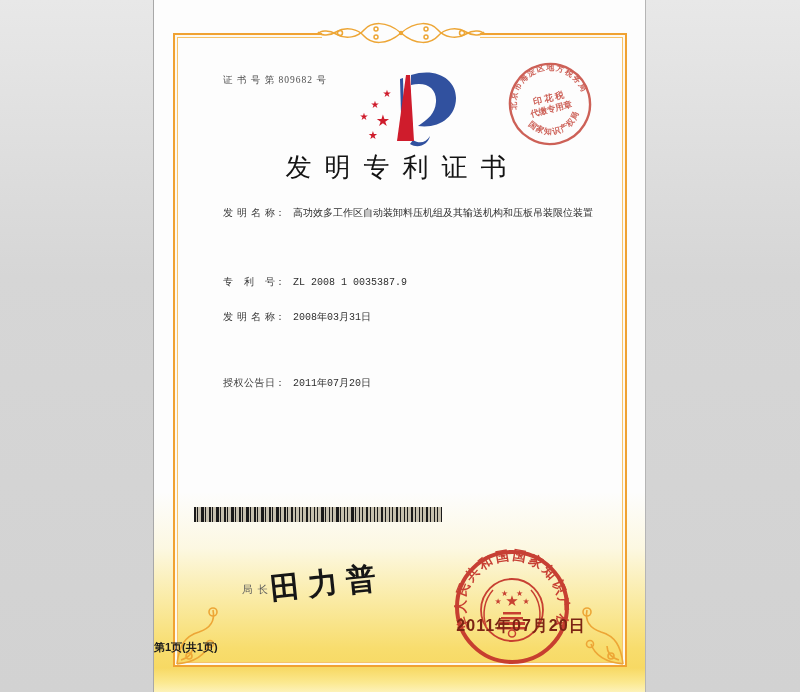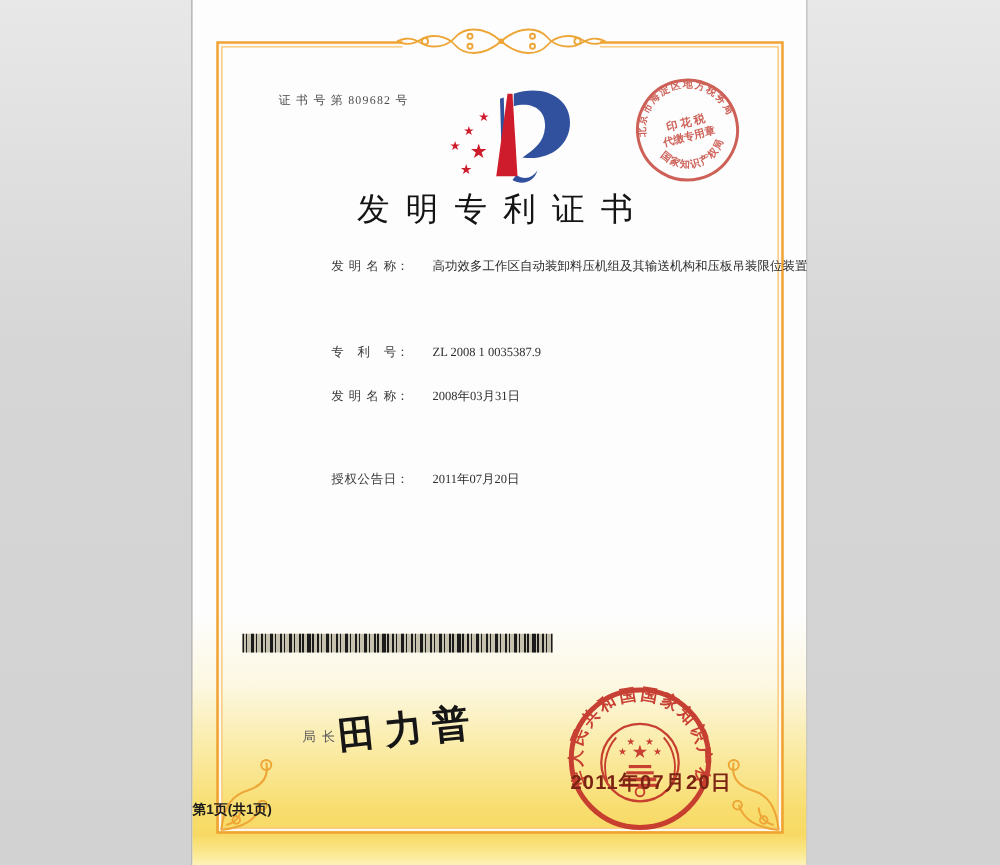--- a/index.html
+++ b/index.html
@@ -39,23 +39,23 @@
     font-size:9.5px;letter-spacing:1px;color:#4d4d4d;
   }
   .tax-stamp{position:absolute;left:350px;top:58px;width:92px;height:92px;z-index:5;opacity:.92;}
   .logo{position:absolute;left:202px;top:70px;width:110px;height:82px;z-index:4;}
   .title{
     position:absolute;left:0;right:0;top:150px;z-index:4;
     text-align:center;font-size:26px;letter-spacing:13px;padding-left:6px;
     color:#141414;font-weight:400;
   }
   .row{position:absolute;left:69px;z-index:4;font-size:10px;color:#333;white-space:nowrap;}
-  .flabel{display:inline-block;width:52px;text-align:justify;text-align-last:justify;color:#3a3a3a;margin-left:42px;}
+  .flabel{display:inline-block;width:52px;text-align:justify;text-align-last:justify;color:#3a3a3a;}
   .colon{display:inline-block;width:10px;color:#3a3a3a;}
-  .fvalue{margin-left:19px;color:#2e2e2e;}
+  .fvalue{margin-left:8px;color:#2e2e2e;font-family:Liberation Mono, monospace;}
   .paras{
     position:absolute;left:40px;top:400px;width:416px;z-index:4;
     font-family:"Liberation Sans","DejaVu Sans",sans-serif;
     font-size:11.5px;font-weight:600;color:#232323;line-height:20.5px;
     text-align:justify;
   }
   .paras p{margin:0;text-indent:2em;}
   .barcode{
     position:absolute;left:40px;top:507px;width:248px;height:15px;z-index:4;
     background-color:#c6c0ae;

